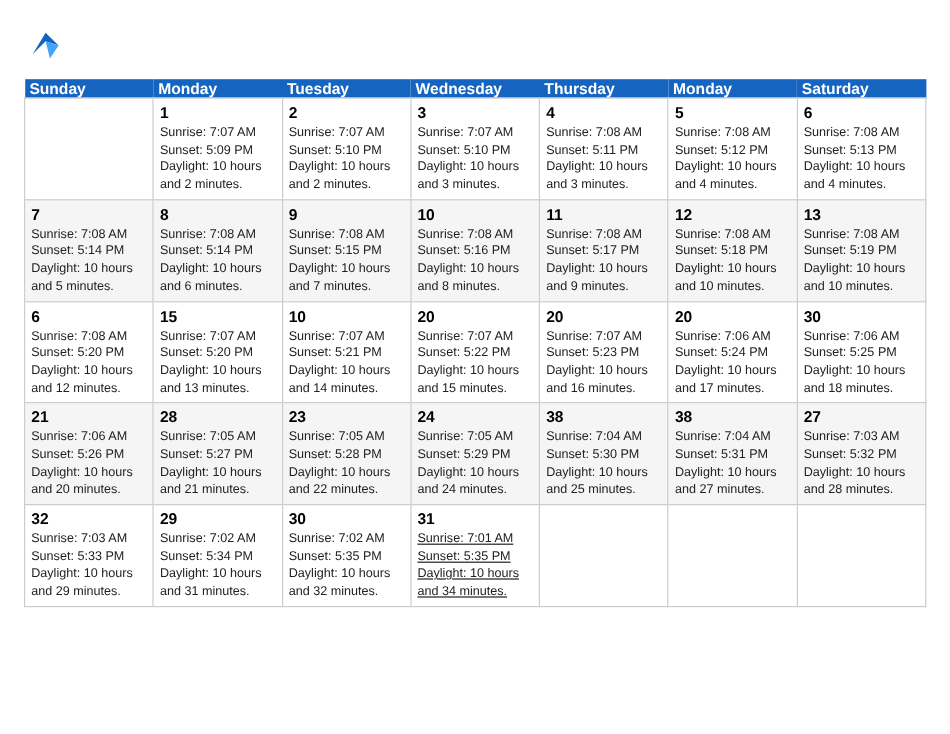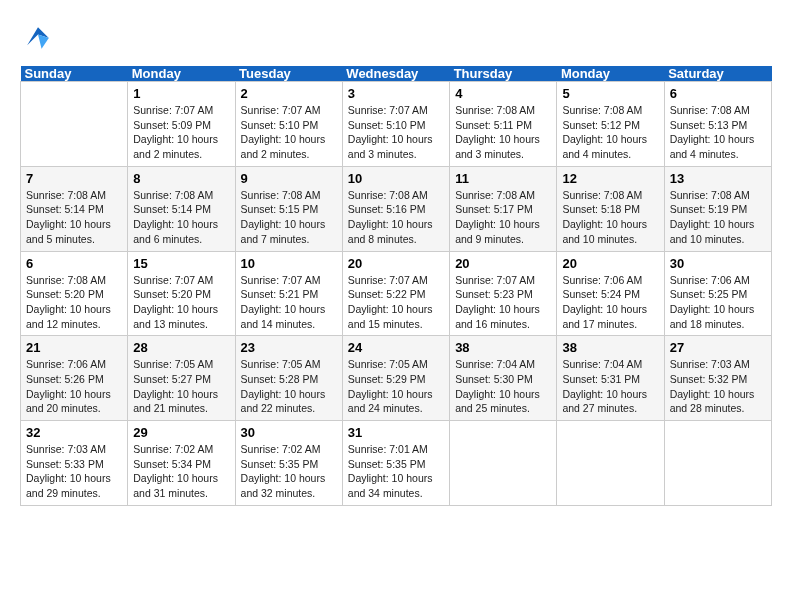--- a/index.html
+++ b/index.html
@@ -328,21 +328,21 @@
         </td>
         <td>
           <span class="day-number">30</span>
           <div class="day-info" style="white-space: pre-line;">Sunrise: 7:02 AM
 Sunset: 5:35 PM
 Daylight: 10 hours
 and 32 minutes.</div>
         </td>
         <td>
           <span class="day-number">31</span>
-          <div class="day-info" style="white-space: pre-line;">Sunrise: 7:01 AM
+          <div class="day-info" style="white-space: pre-line; text-decoration: underline;">Sunrise: 7:01 AM
 Sunset: 5:35 PM
 Daylight: 10 hours
 and 34 minutes.</div>
         </td>
         <td class="empty"></td>
         <td class="empty"></td>
         <td class="empty"></td>
       </tr>
     </tbody>
 </table>

